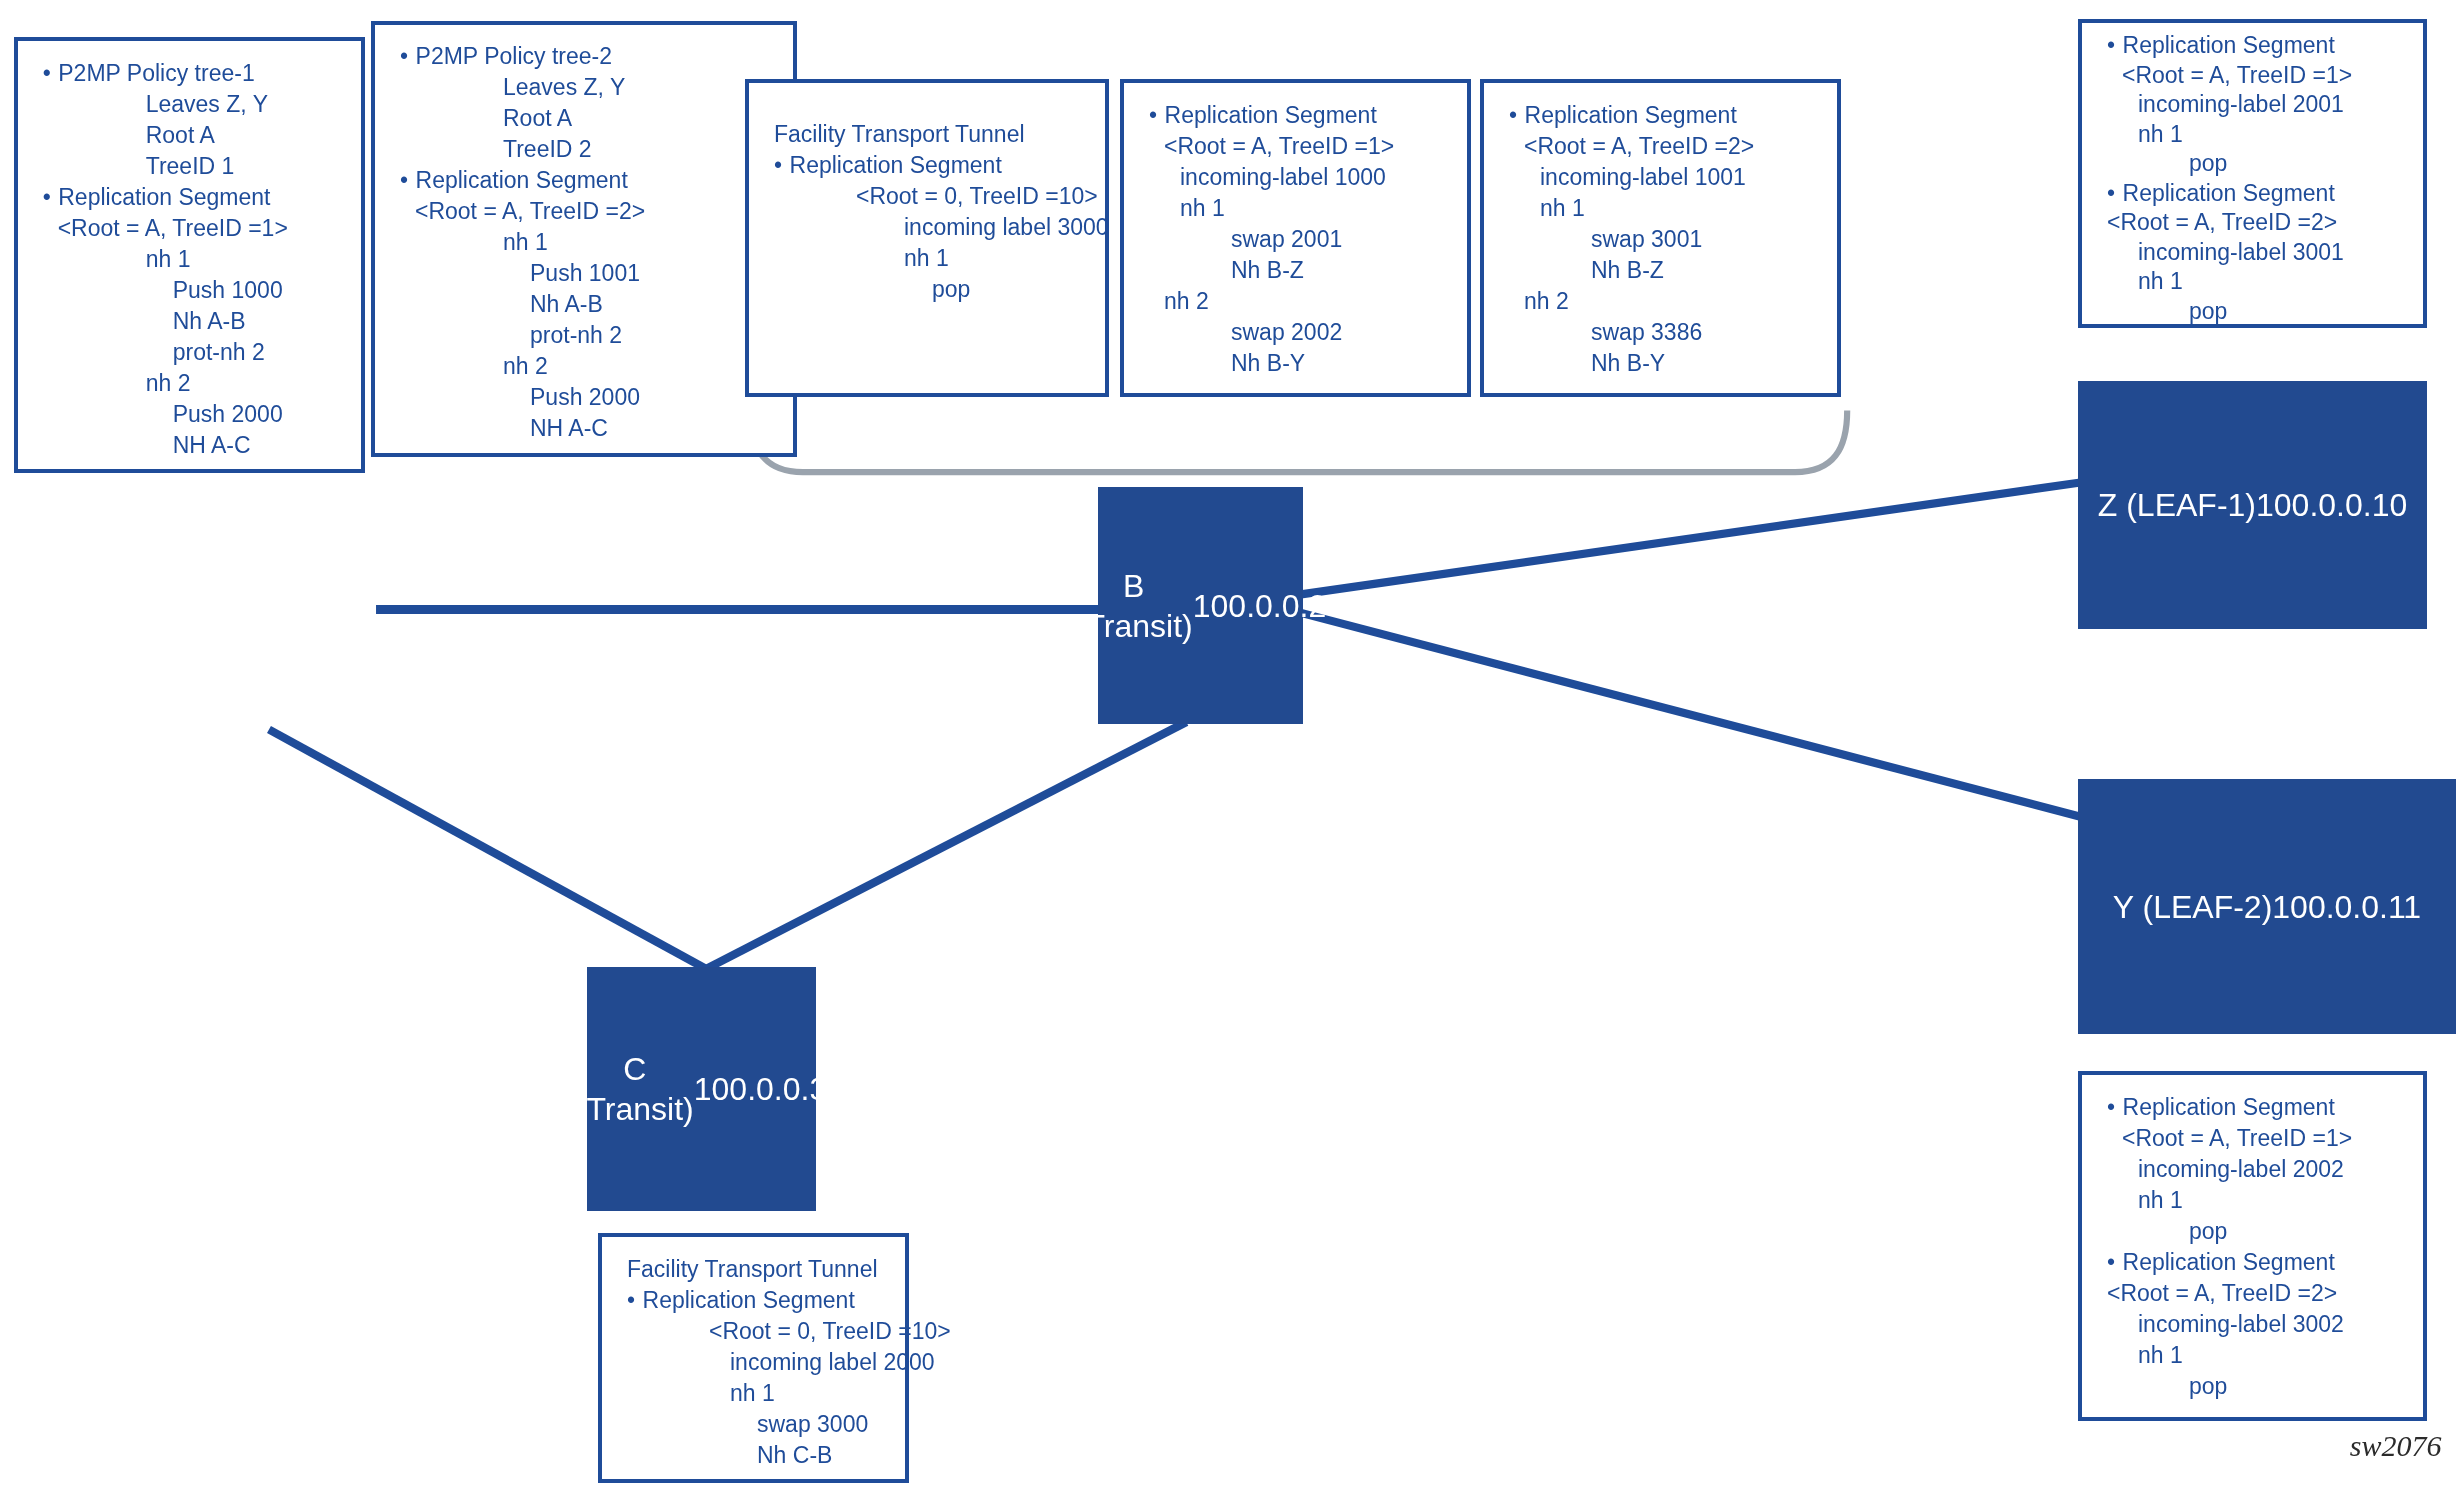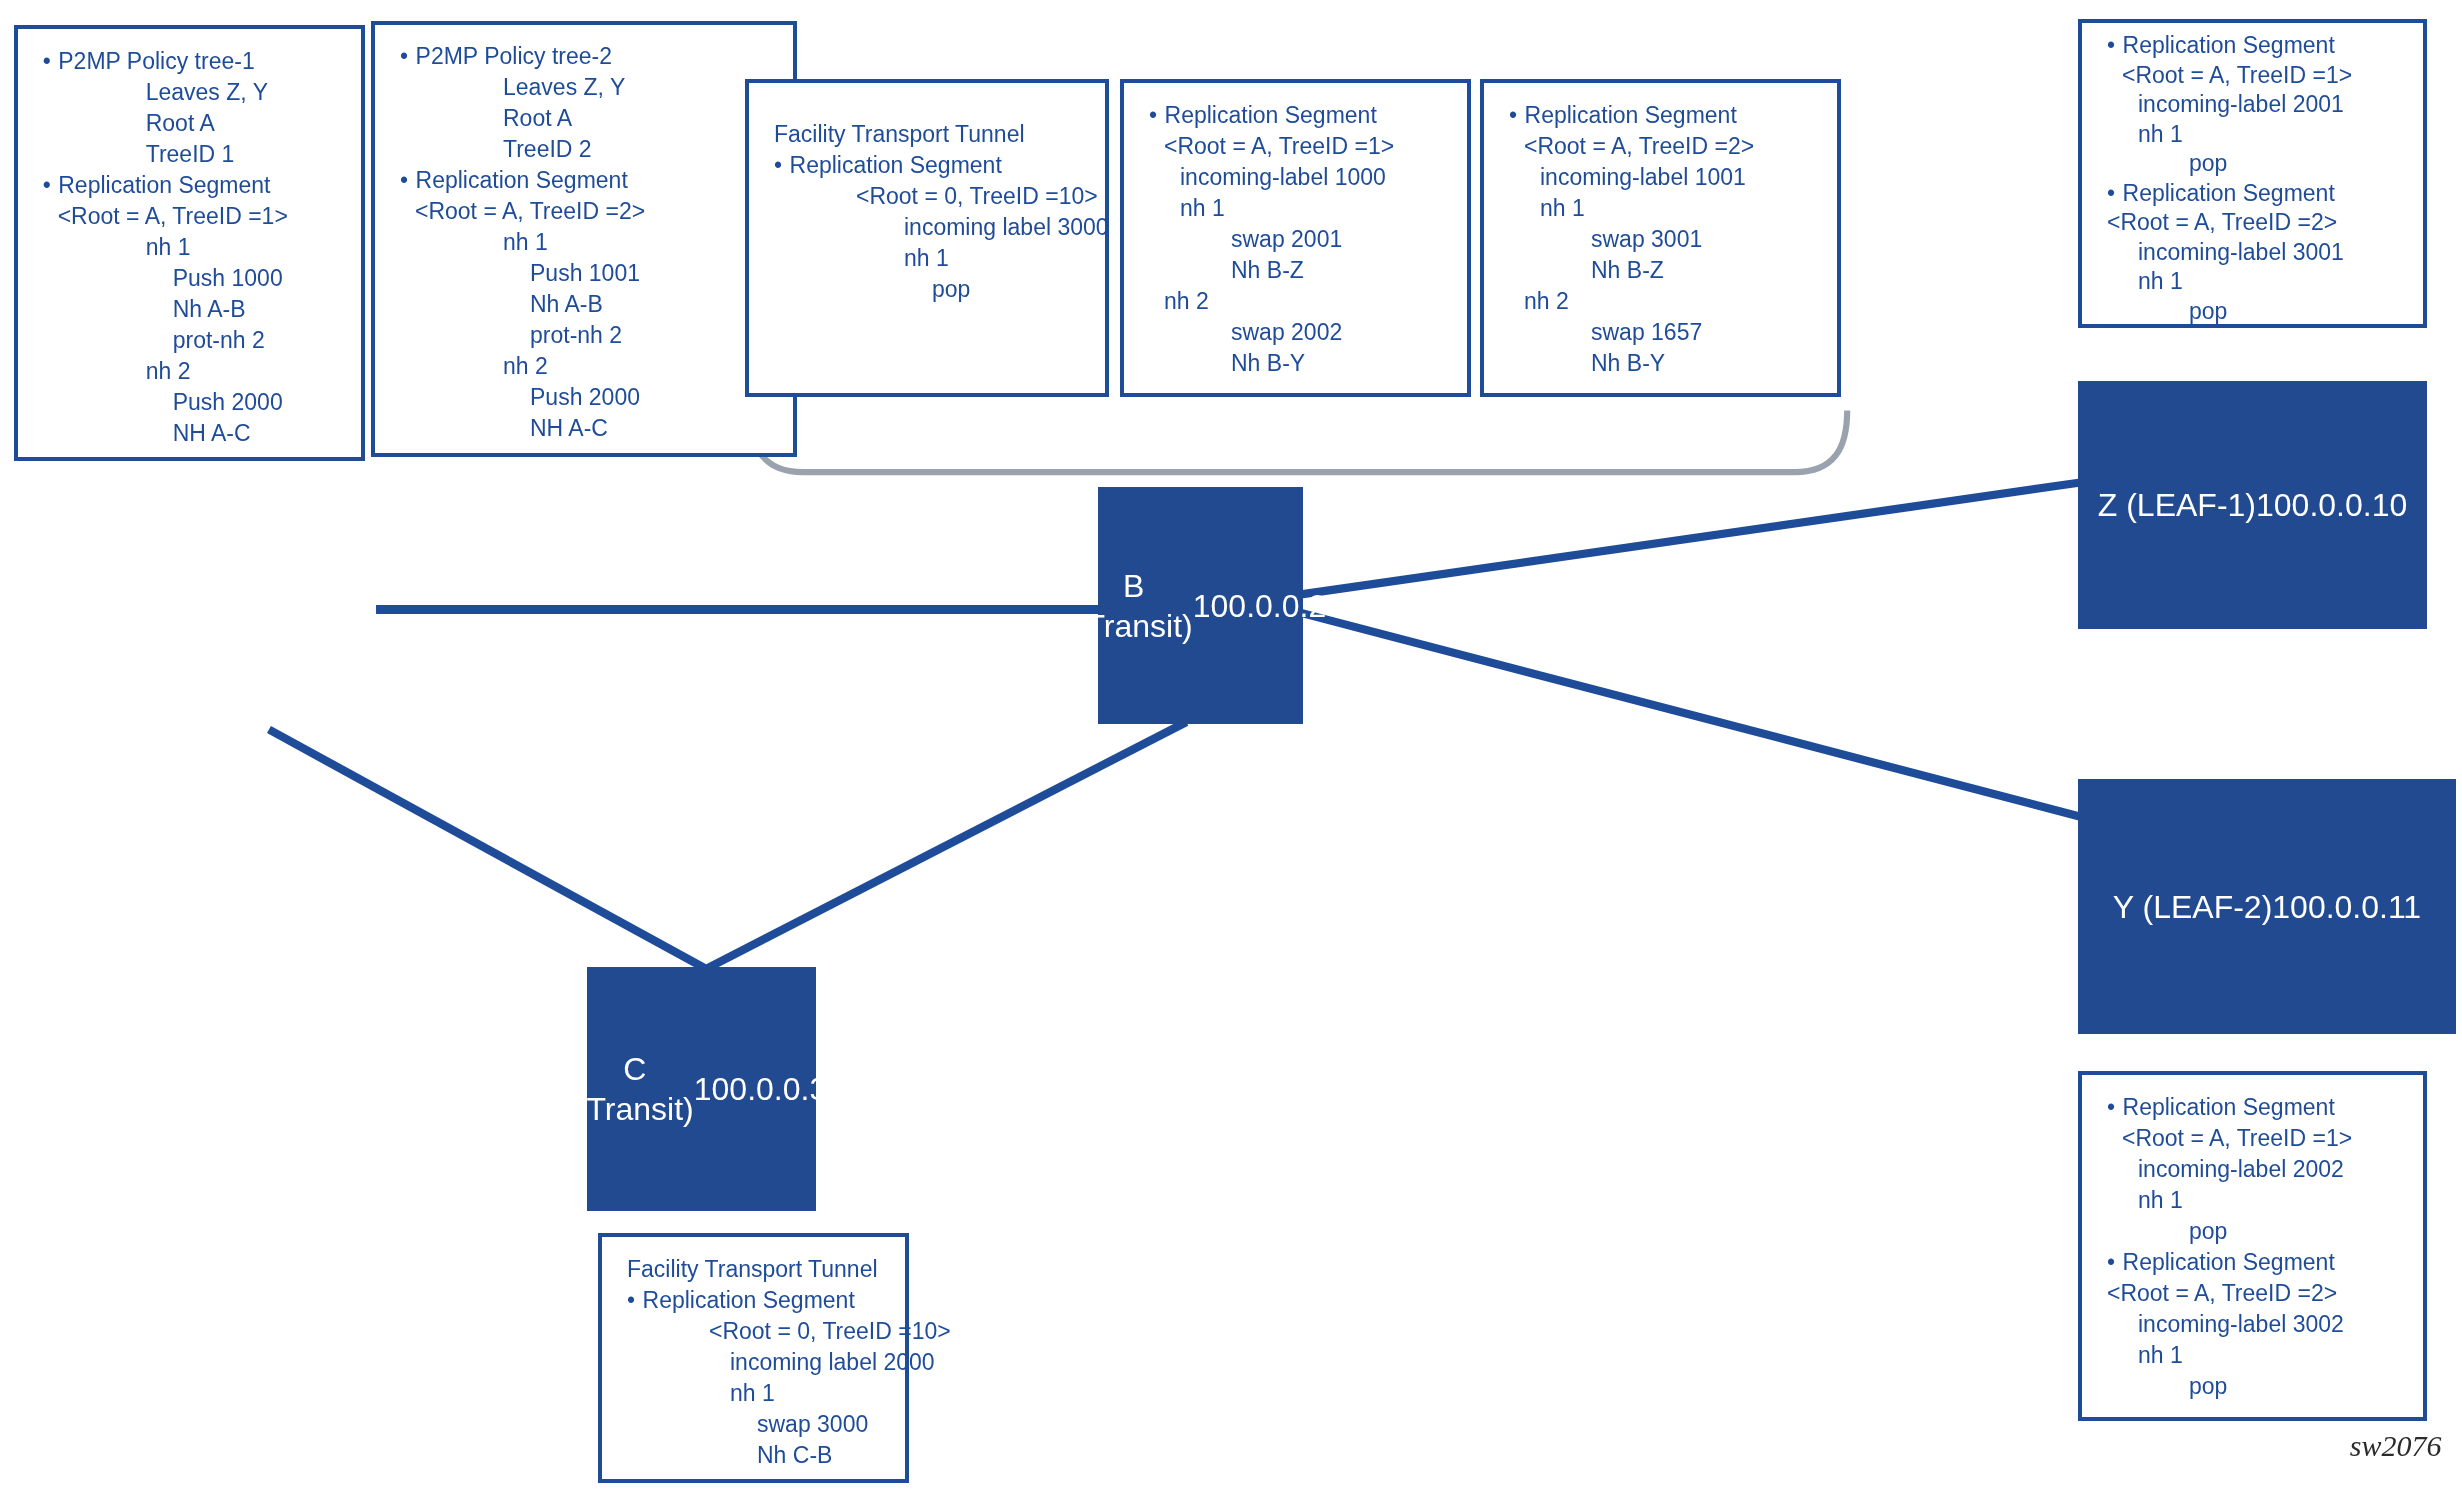--- a/index.html
+++ b/index.html
@@ -48,21 +48,21 @@
 
   <svg class="wires" width="2462" height="1505" viewBox="0 0 3588 2193">
     <line x1="548" y1="888" x2="1602" y2="888" stroke="#1f4c99" stroke-width="13"></line>
     <line x1="392" y1="1063" x2="1031" y2="1413" stroke="#1f4c99" stroke-width="12"></line>
     <line x1="1729" y1="1052" x2="1027" y2="1413" stroke="#1f4c99" stroke-width="12"></line>
     <line x1="1896" y1="866" x2="3032" y2="703" stroke="#1f4c99" stroke-width="12"></line>
     <line x1="1896" y1="893" x2="3032" y2="1190" stroke="#1f4c99" stroke-width="12"></line>
     <path d="M 1093,598 C 1093,654 1114,688 1170,688 L 2616,688 C 2672,688 2692,654 2692,598" fill="none" stroke="#9aa3ad" stroke-width="9"></path>
   </svg>
 
-  <div class="ibox" style="left:13.7px;top:25px;width:351px;height:436px;">
+  <div class="ibox" style="left:13.7px;top:37px;width:351px;height:436px;">
       <div class="ln lv0"><span class="blt">•</span><span>P2MP Policy tree-1</span></div>
       <div class="ln lv4"><span>Leaves Z, Y</span></div>
       <div class="ln lv4"><span>Root A</span></div>
       <div class="ln lv4"><span>TreeID 1</span></div>
       <div class="ln lv0"><span class="blt">•</span><span>Replication Segment</span></div>
       <div class="ln lv1"><span>&lt;Root = A, TreeID =1&gt;</span></div>
       <div class="ln lv4"><span>nh 1</span></div>
       <div class="ln lv5"><span>Push 1000</span></div>
       <div class="ln lv5"><span>Nh A-B</span></div>
       <div class="ln lv5"><span>prot-nh 2</span></div>
@@ -109,21 +109,21 @@
     </div>
 
   <div class="ibox" style="left:1480px;top:79px;width:361px;height:318px;">
       <div class="ln lv0"><span class="blt">•</span><span>Replication Segment</span></div>
       <div class="ln lv1"><span>&lt;Root = A, TreeID =2&gt;</span></div>
       <div class="ln lv2"><span>incoming-label 1001</span></div>
       <div class="ln lv2"><span>nh 1</span></div>
       <div class="ln lv3"><span>swap 3001</span></div>
       <div class="ln lv3"><span>Nh B-Z</span></div>
       <div class="ln lv1"><span>nh 2</span></div>
-      <div class="ln lv3"><span>swap 1657</span></div>
+      <div class="ln lv3"><span>swap 3386</span></div>
       <div class="ln lv3"><span>Nh B-Y</span></div>
     </div>
 
   <div class="ibox tight" style="left:2078px;top:19px;width:349px;height:309px;">
       <div class="ln lv0"><span class="blt">•</span><span>Replication Segment</span></div>
       <div class="ln lv1"><span>&lt;Root = A, TreeID =1&gt;</span></div>
       <div class="ln lv2"><span>incoming-label 2001</span></div>
       <div class="ln lv2"><span>nh 1</span></div>
       <div class="ln lv3"><span>pop</span></div>
       <div class="ln lv0"><span class="blt">•</span><span>Replication Segment</span></div>

